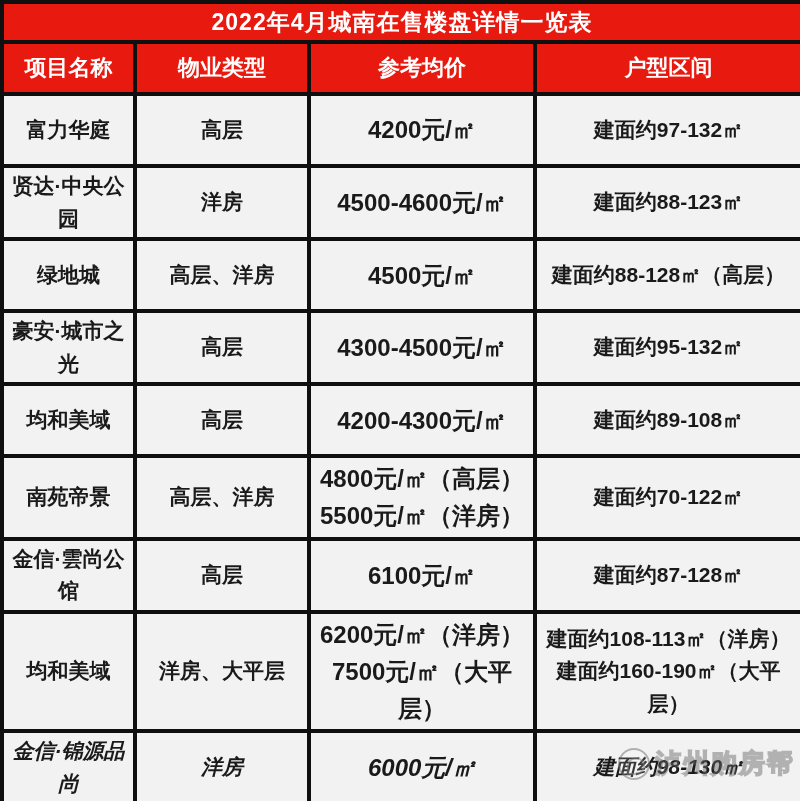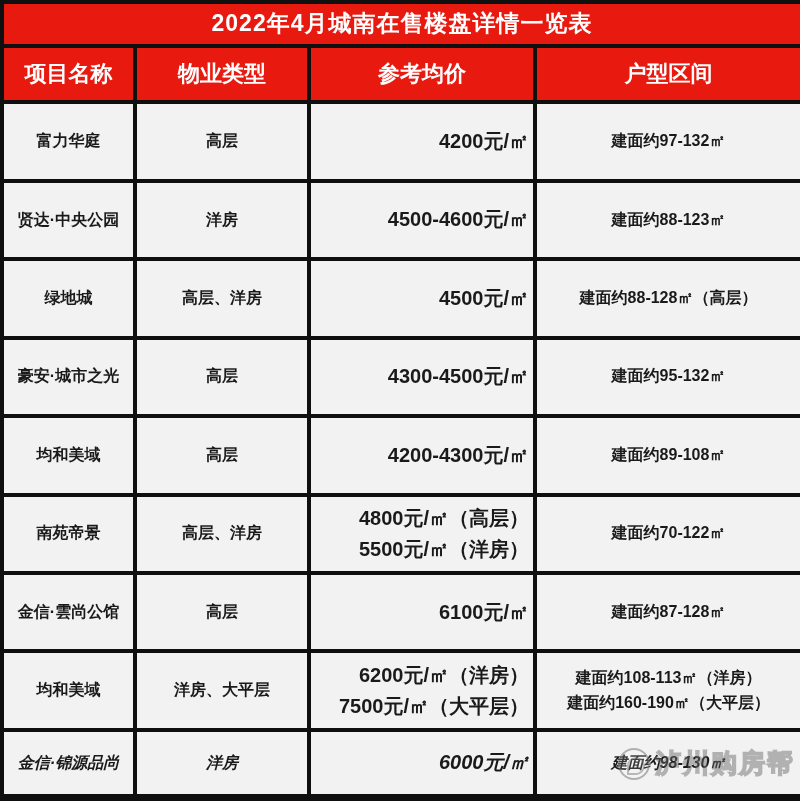--- a/index.html
+++ b/index.html
@@ -38,27 +38,27 @@
   tr.header-row th {
     background: #e8190f;
     color: #ffffff;
     font-size: 22px;
     font-weight: 700;
     height: 52px;
   }
   tr.data-row td {
     background: #f2f2f2;
     color: #1a1a1a;
-    font-size: 16px;
+    font-size: 21px;
     font-weight: 700;
     height: 72px;
     white-space: pre-line;
     line-height: 1.55;
   }
-  tr.data-row td.col-price { font-size: 20px; text-align: right; }
+  tr.data-row td.col-price { font-size: 24px; }
   tr.data-row:last-child td { height: 62px; border-bottom-width: 7px; font-style: italic; }
 
   .watermark {
     position: absolute;
     right: 5px;
     bottom: 20px;
     display: flex;
     align-items: center;
     gap: 5px;
     pointer-events: none;

